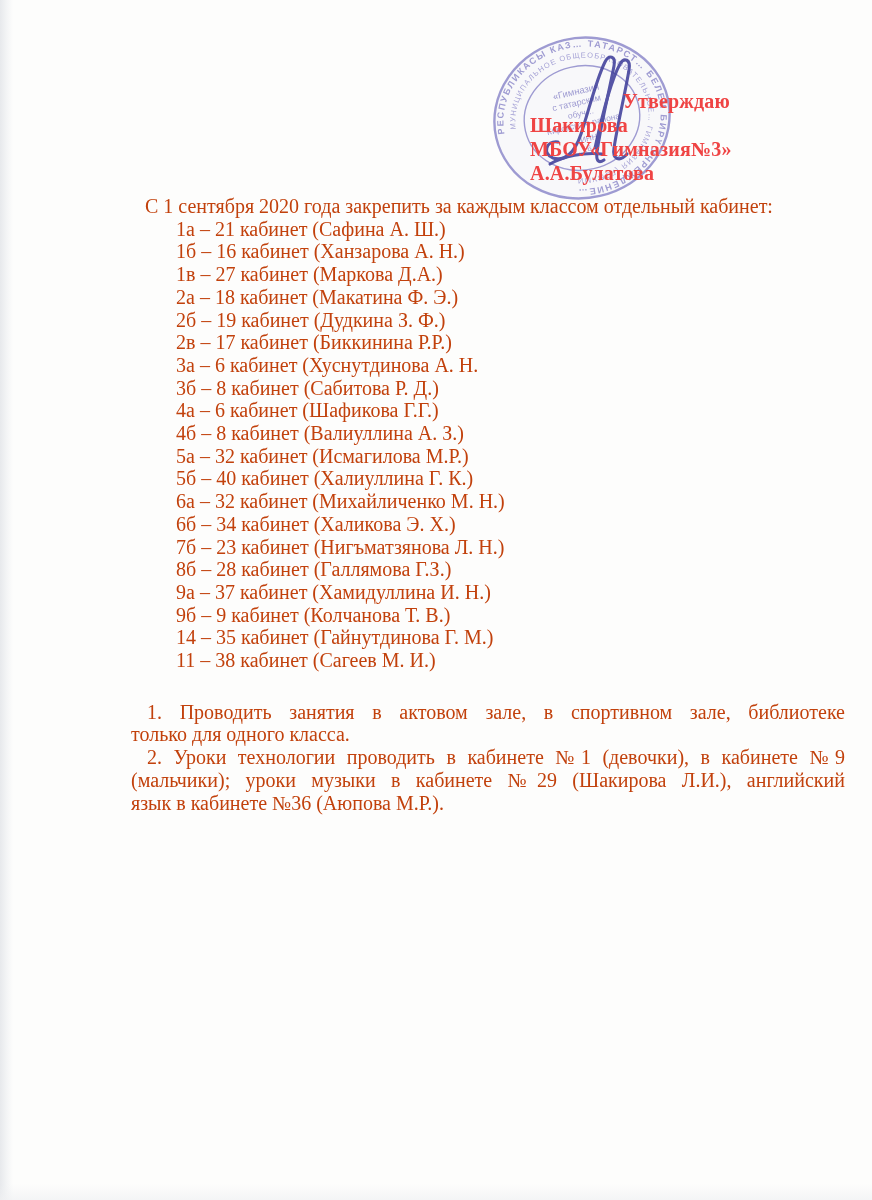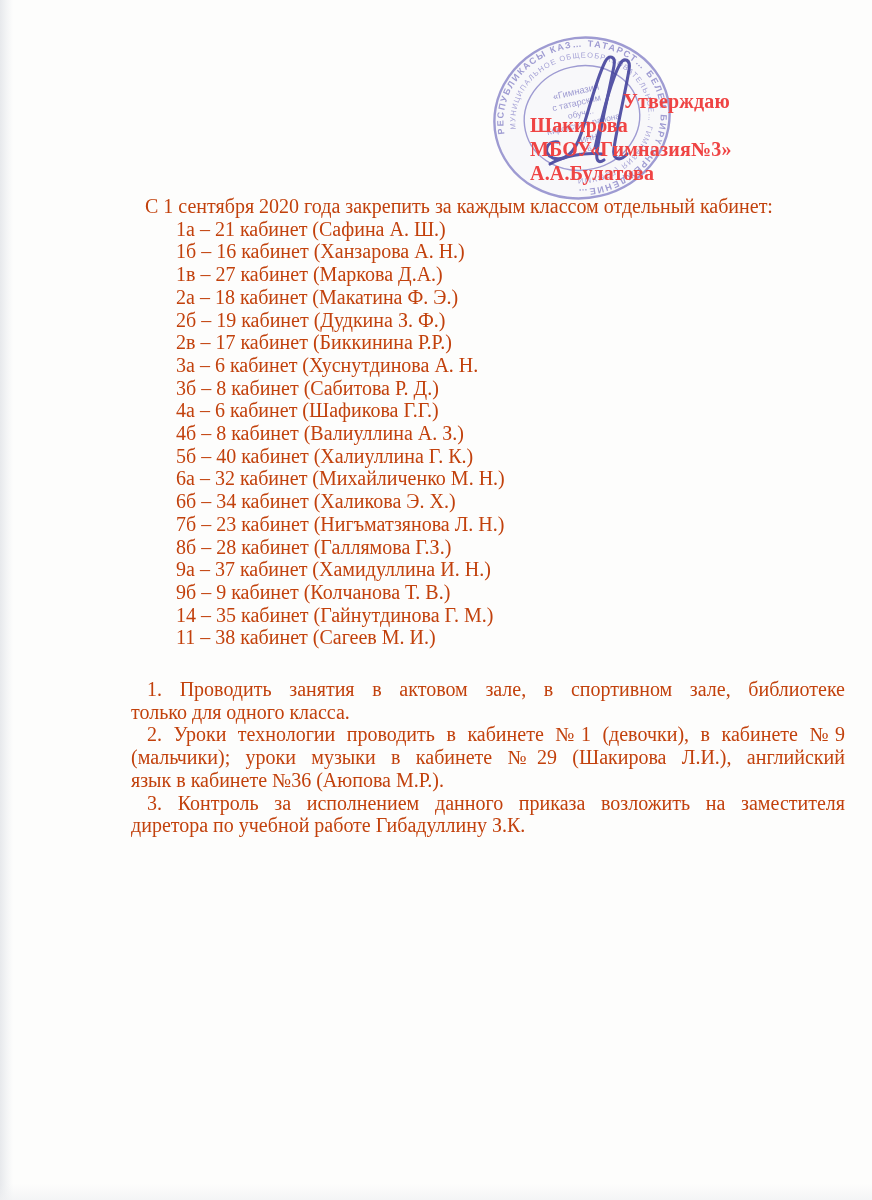--- a/index.html
+++ b/index.html
@@ -105,20 +105,21 @@
         <div>1а – 21 кабинет (Сафина А. Ш.)</div>
         <div>1б – 16 кабинет (Ханзарова А. Н.)</div>
         <div>1в – 27 кабинет (Маркова Д.А.)</div>
         <div>2а – 18 кабинет (Макатина Ф. Э.)</div>
         <div>2б – 19 кабинет (Дудкина З. Ф.)</div>
         <div>2в – 17 кабинет (Биккинина Р.Р.)</div>
         <div>3а – 6 кабинет (Хуснутдинова А. Н.</div>
         <div>3б – 8 кабинет (Сабитова Р. Д.)</div>
         <div>4а – 6 кабинет (Шафикова Г.Г.)</div>
         <div>4б – 8 кабинет (Валиуллина А. З.)</div>
+        <div>5а – 32 кабинет (Исмагилова М.Р.)</div>
         <div>5б – 40 кабинет (Халиуллина Г. К.)</div>
         <div>6а – 32 кабинет (Михайличенко М. Н.)</div>
         <div>6б – 34 кабинет (Халикова Э. Х.)</div>
         <div>7б – 23 кабинет (Нигъматзянова Л. Н.)</div>
         <div>8б – 28 кабинет (Галлямова Г.З.)</div>
         <div>9а – 37 кабинет (Хамидуллина И. Н.)</div>
         <div>9б – 9 кабинет (Колчанова Т. В.)</div>
         <div>14 – 35 кабинет (Гайнутдинова Г. М.)</div>
         <div>11 – 38 кабинет (Сагеев М. И.)</div>
       </div>
@@ -126,20 +127,16 @@
     <div class="orders">
         <div class="order">
           <div class="order-line first">1. Проводить занятия в актовом зале, в спортивном зале, библиотеке</div>
           <div class="order-line last">только для одного класса.</div>
         </div>
         <div class="order">
           <div class="order-line first">2. Уроки технологии проводить в кабинете №1 (девочки), в кабинете №9</div>
           <div class="order-line">(мальчики); уроки музыки в кабинете №29 (Шакирова Л.И.), английский</div>
           <div class="order-line last">язык  в кабинете №36 (Аюпова М.Р.).</div>
         </div>
-        <div class="order">
-          <div class="order-line first">3. Контроль за исполнением данного приказа возложить на заместителя</div>
-          <div class="order-line last">диретора по учебной работе Гибадуллину З.К.</div>
-        </div>
       </div>
 
   </div>
 </div>
 
 </body></html>

